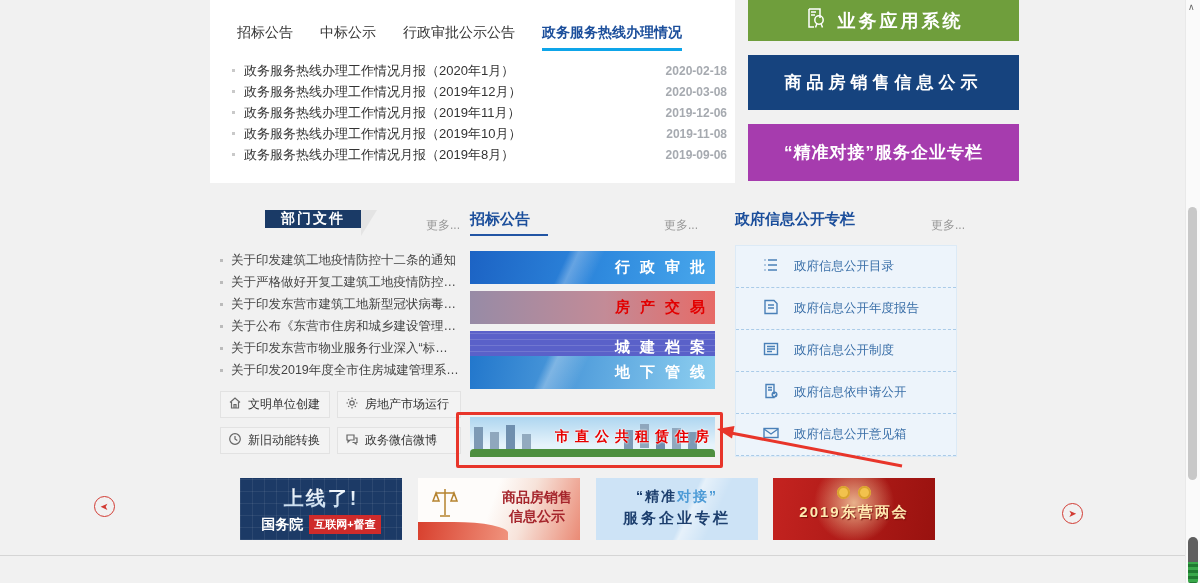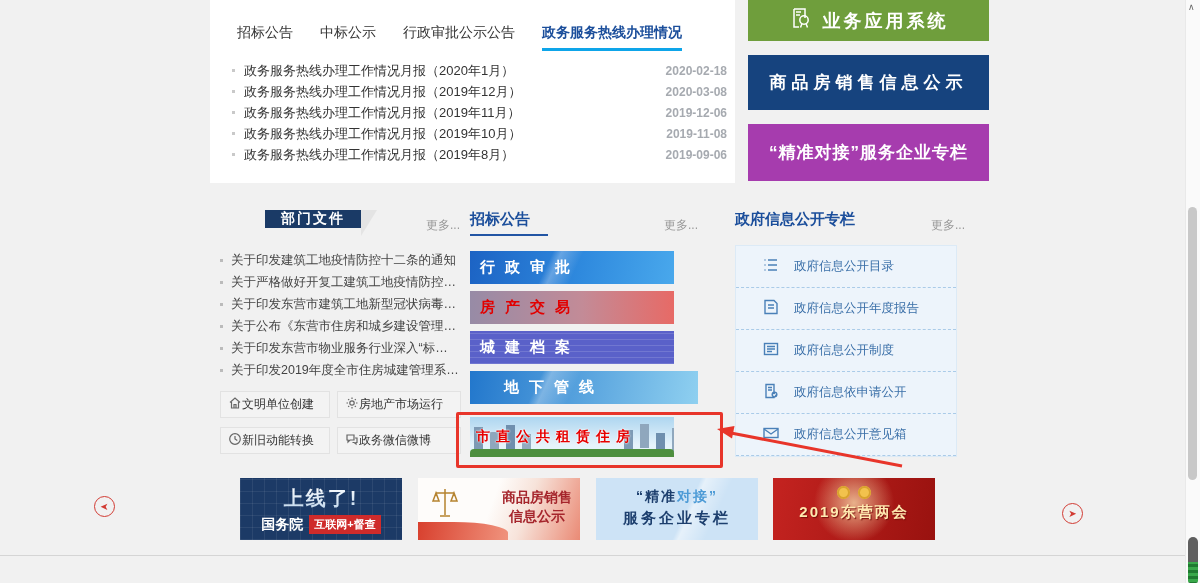--- a/index.html
+++ b/index.html
@@ -13,59 +13,59 @@
   .tabs{display:flex;gap:27px;padding:6px 0 0 27px;margin-top:18px;}
   .tab{font-size:14px;color:#333;cursor:pointer;padding-bottom:6px;}
   .tab.active{color:#1b4e9b;font-weight:bold;border-bottom:3px solid #0ea5e9;}
   .tab-list{margin-top:9px;padding:0 8px 0 22px;}
   .trow{display:flex;align-items:center;height:21px;cursor:pointer;}
   .trow .bullet{width:3px;height:3px;background:#c9c9c9;margin-right:9px;flex:none;}
   .trow .ttl{flex:1;font-size:13px;color:#333;}
   .trow .dt{font-size:12px;color:#a6aab0;margin-left:10px;flex:none;font-weight:bold;}
 
   
-  .sbtn{left:748px;width:241px;color:#fff;font-weight:bold;display:flex;align-items:center;
+  .sbtn{left:748px;width:271px;color:#fff;font-weight:bold;display:flex;align-items:center;
         justify-content:center;cursor:pointer;}
   #sbtn-green{top:0;height:41px;background:#6f9e3c;font-size:18px;letter-spacing:3px;gap:10px;}
   #sbtn-navy{top:55px;height:55px;background:#16437e;font-size:17px;letter-spacing:5px;}
   #sbtn-purple{top:124px;height:57px;background:#a63cae;font-size:17px;letter-spacing:1px;}
 
   
   #dept{left:220px;top:210px;width:240px;height:250px;}
   .ribbon{display:flex;height:26px;align-items:flex-start;padding-left:40px;}
   .ribbon .red{width:5px;background:#c5161d;}
   .ribbon .navy{background:#1a3a66;color:#fff;font-size:14px;font-weight:bold;
                 letter-spacing:2px;display:flex;align-items:center;padding:0 16px;}
   .ribbon .tri{width:0;height:0;border-left:16px solid #e4e4e4;border-bottom:26px solid transparent;}
   .more{position:absolute;right:0;top:7px;font-size:12px;color:#999;cursor:pointer;}
   #dept .list{margin-top:13px;}
   .drow{display:flex;align-items:center;height:22px;cursor:pointer;}
   .drow .bullet{width:3px;height:3px;background:#bbb;margin-right:8px;flex:none;}
   .drow .ttl{font-size:12.5px;color:#444;}
   .qgrid{margin-top:10px;display:grid;grid-template-columns:110px 124px;gap:9px 7px;}
   .qbtn{height:27px;background:#f3f3f3;border:1px solid #e2e2e2;display:flex;align-items:center;
-        padding:0 7px;font-size:12px;color:#333;cursor:pointer;box-sizing:border-box;}
+        gap:6px;padding:0 7px;font-size:12px;color:#333;cursor:pointer;box-sizing:border-box;}
   .qbtn svg{flex:none;}
 
   
   #guide{left:470px;top:210px;width:228px;height:260px;}
   .col-title{font-size:15px;font-weight:bold;color:#1b4e9b;}
   #guide .uline{width:78px;height:2px;background:#2255a4;margin-top:5px;}
-  .gb{position:absolute;left:0;width:204px;height:33px;display:flex;align-items:center;
-      justify-content:flex-start;cursor:pointer;font-weight:bold;font-size:15px;color:#fff;
+  .gb{position:absolute;left:0;width:245px;height:33px;display:flex;align-items:center;
+      justify-content:flex-end;cursor:pointer;font-weight:bold;font-size:15px;color:#fff;
       letter-spacing:10px;text-indent:10px;}
   #gb1{top:41px;background:
        linear-gradient(115deg,transparent 38%,rgba(255,255,255,.28) 42%,transparent 52%),
        linear-gradient(100deg,#1c63c4,#2f8ade 55%,#49a8ec);}
   #gb2{top:81px;color:#e20000;background:linear-gradient(90deg,#978ba6,#c38b97 55%,#e76a66);}
   #gb3{top:121px;background:
        repeating-linear-gradient(0deg,rgba(255,255,255,.14) 0 1px,transparent 1px 6px),#5a61c9;}
-  #gb4{top:161px;background:
+  #gb4{top:146px;background:
        linear-gradient(115deg,transparent 30%,rgba(255,255,255,.30) 34%,transparent 46%),
-       linear-gradient(100deg,#2277cc,#8fd0f0); padding-left: 24px;}
+       linear-gradient(100deg,#2277cc,#8fd0f0);}
   #gb5{top:207px;height:40px;background:linear-gradient(#aed6f0,#e6f3fb 70%);overflow:hidden;
        color:#e60000;font-size:14px;letter-spacing:6px;text-indent:6px;
        text-shadow:0 0 2px #fff,0 0 2px #fff;}
   #gb5::before{content:"";position:absolute;left:4px;bottom:6px;width:9px;height:24px;
        background:#7d9ab5;z-index:0;
        box-shadow:16px 5px 0 #8fa7bd,32px -2px 0 #6f8fae,48px 7px 0 #92aabf,
                   150px 3px 0 #7d9ab5,166px -3px 0 #8fa7bd,182px 6px 0 #6f8fae,
                   198px 1px 0 #90a8be,214px 5px 0 #7d9ab5;}
   #gb5::after{content:"";position:absolute;left:0;bottom:0;width:100%;height:8px;
        background:#4e8f3f;border-radius:4px 4px 0 0;}

